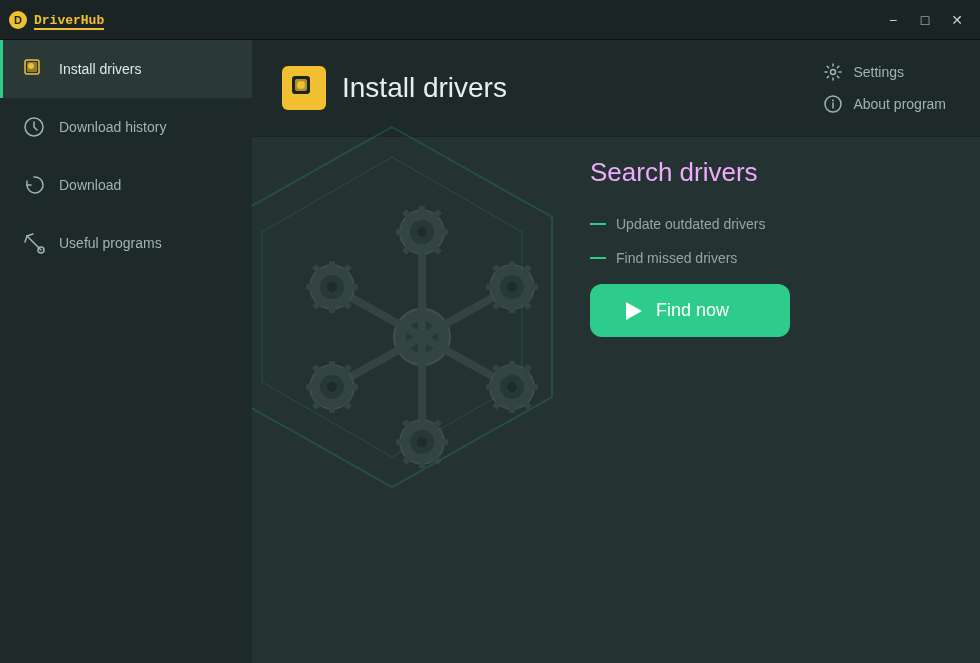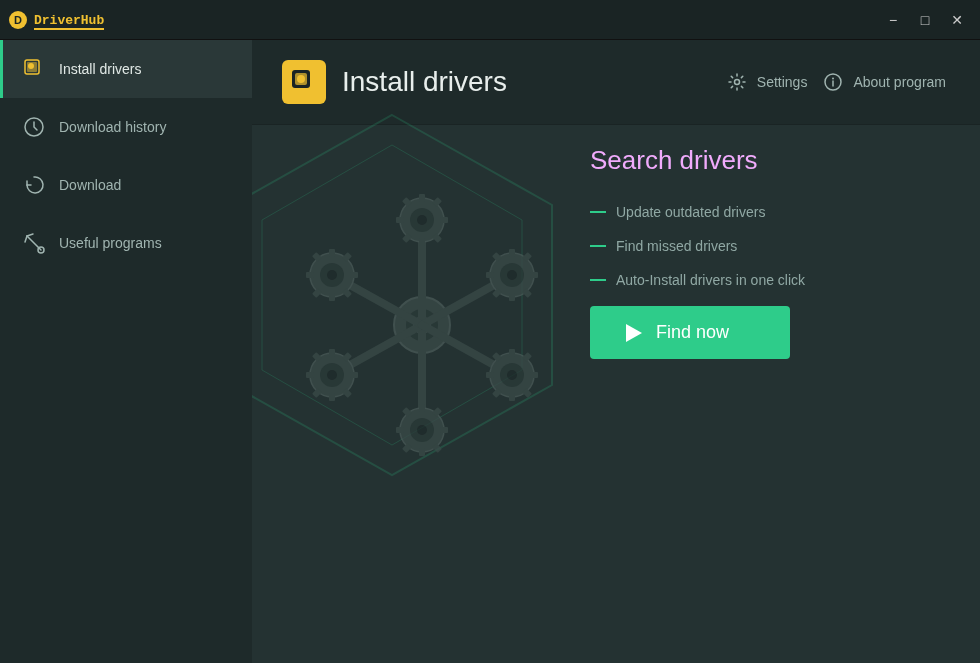--- a/index.html
+++ b/index.html
@@ -129,21 +129,21 @@
       align-items: center;
       justify-content: center;
     }
     .header-title {
       color: #e8eeec;
       font-size: 28px;
       font-weight: 300;
     }
     .header-actions {
       display: flex;
-      flex-direction: row;
+      flex-direction: column;
       gap: 8px;
       align-items: flex-start;
     }
     .header-action-btn {
       display: flex;
       align-items: center;
       gap: 10px;
       cursor: pointer;
       color: #a0b4b0;
       font-size: 14px;
@@ -217,21 +217,21 @@
       height: 2px;
       background: #2ecc8a;
       flex-shrink: 0;
     }
     .find-btn {
       display: flex;
       align-items: center;
       gap: 14px;
       background: #2ecc8a;
       border: none;
-      border-radius: 4px;
+      border-radius: 12px;
       padding: 16px 36px;
       cursor: pointer;
       color: #fff;
       font-size: 18px;
       font-weight: 500;
       width: 200px;
       transition: background 0.2s;
     }
     .play-icon {
       width: 0;
@@ -467,24 +467,20 @@
 
         <ul class="feature-list">
           <li class="feature-item">
             <div class="feature-dash"></div>
             <span>Update outdated drivers</span>
           </li>
           <li class="feature-item">
             <div class="feature-dash"></div>
             <span>Find missed drivers</span>
           </li>
-          <li class="feature-item">
-            <div class="feature-dash"></div>
-            <span>Auto-Install drivers in one click</span>
-          </li>
         </ul>
 
         <button class="find-btn">
           <div class="play-icon"></div>
           <span>Find now</span>
         </button>
       </div>
 
     </div>
   </div>

